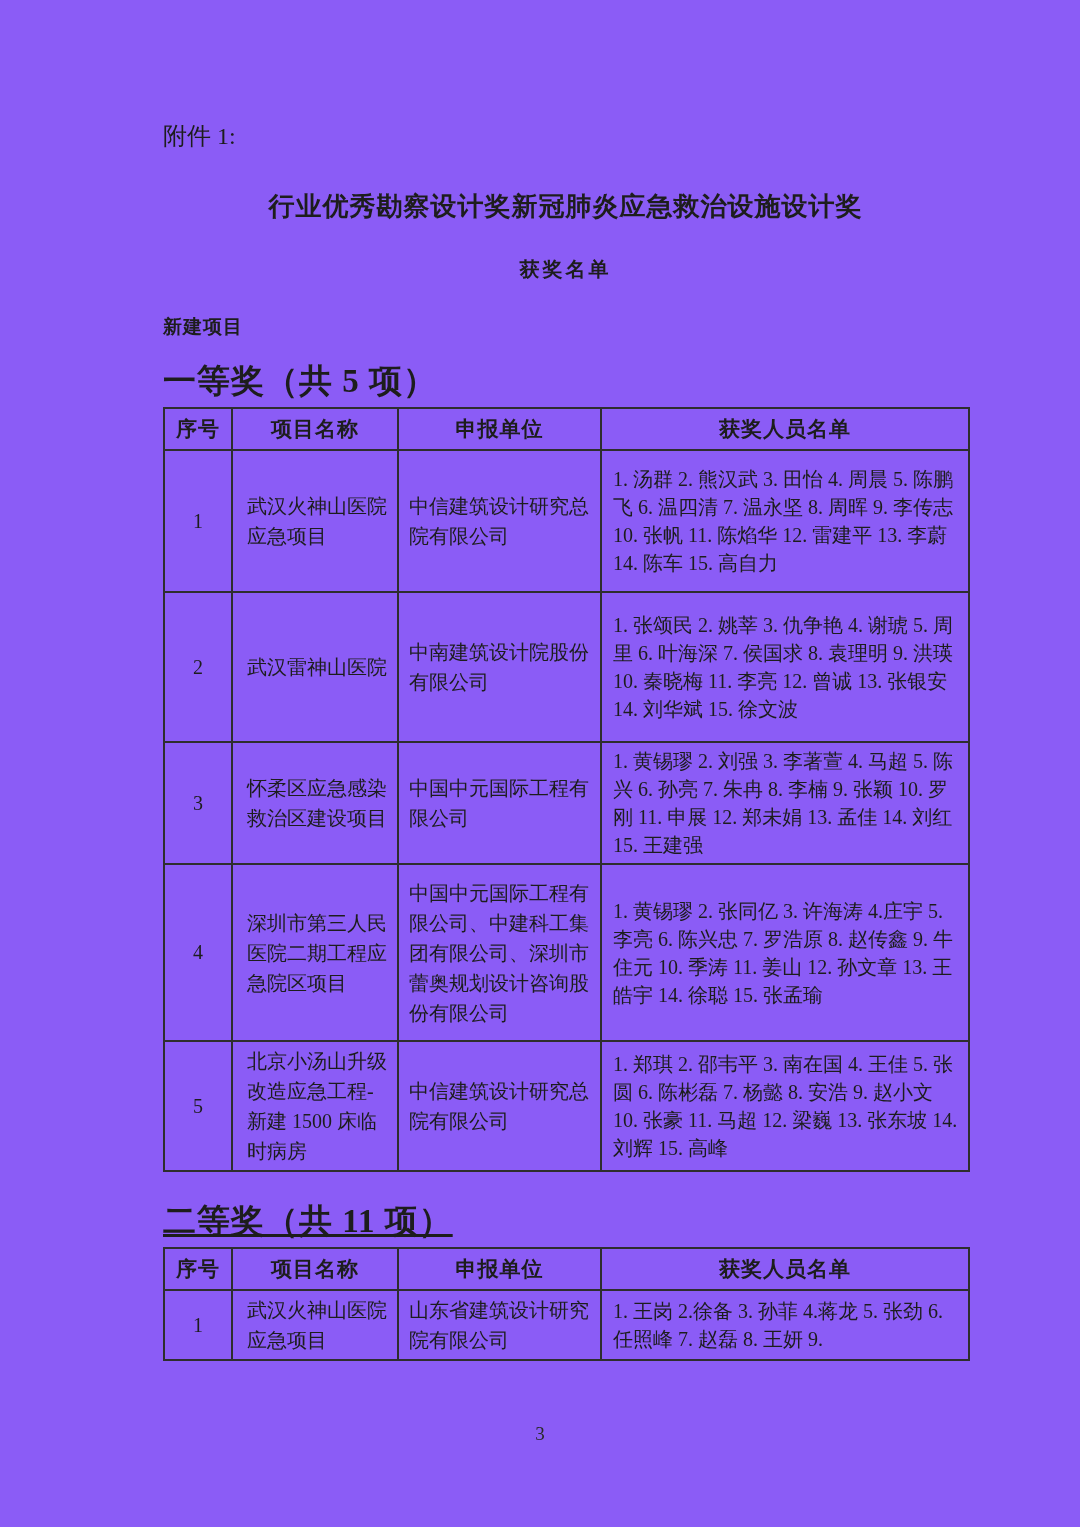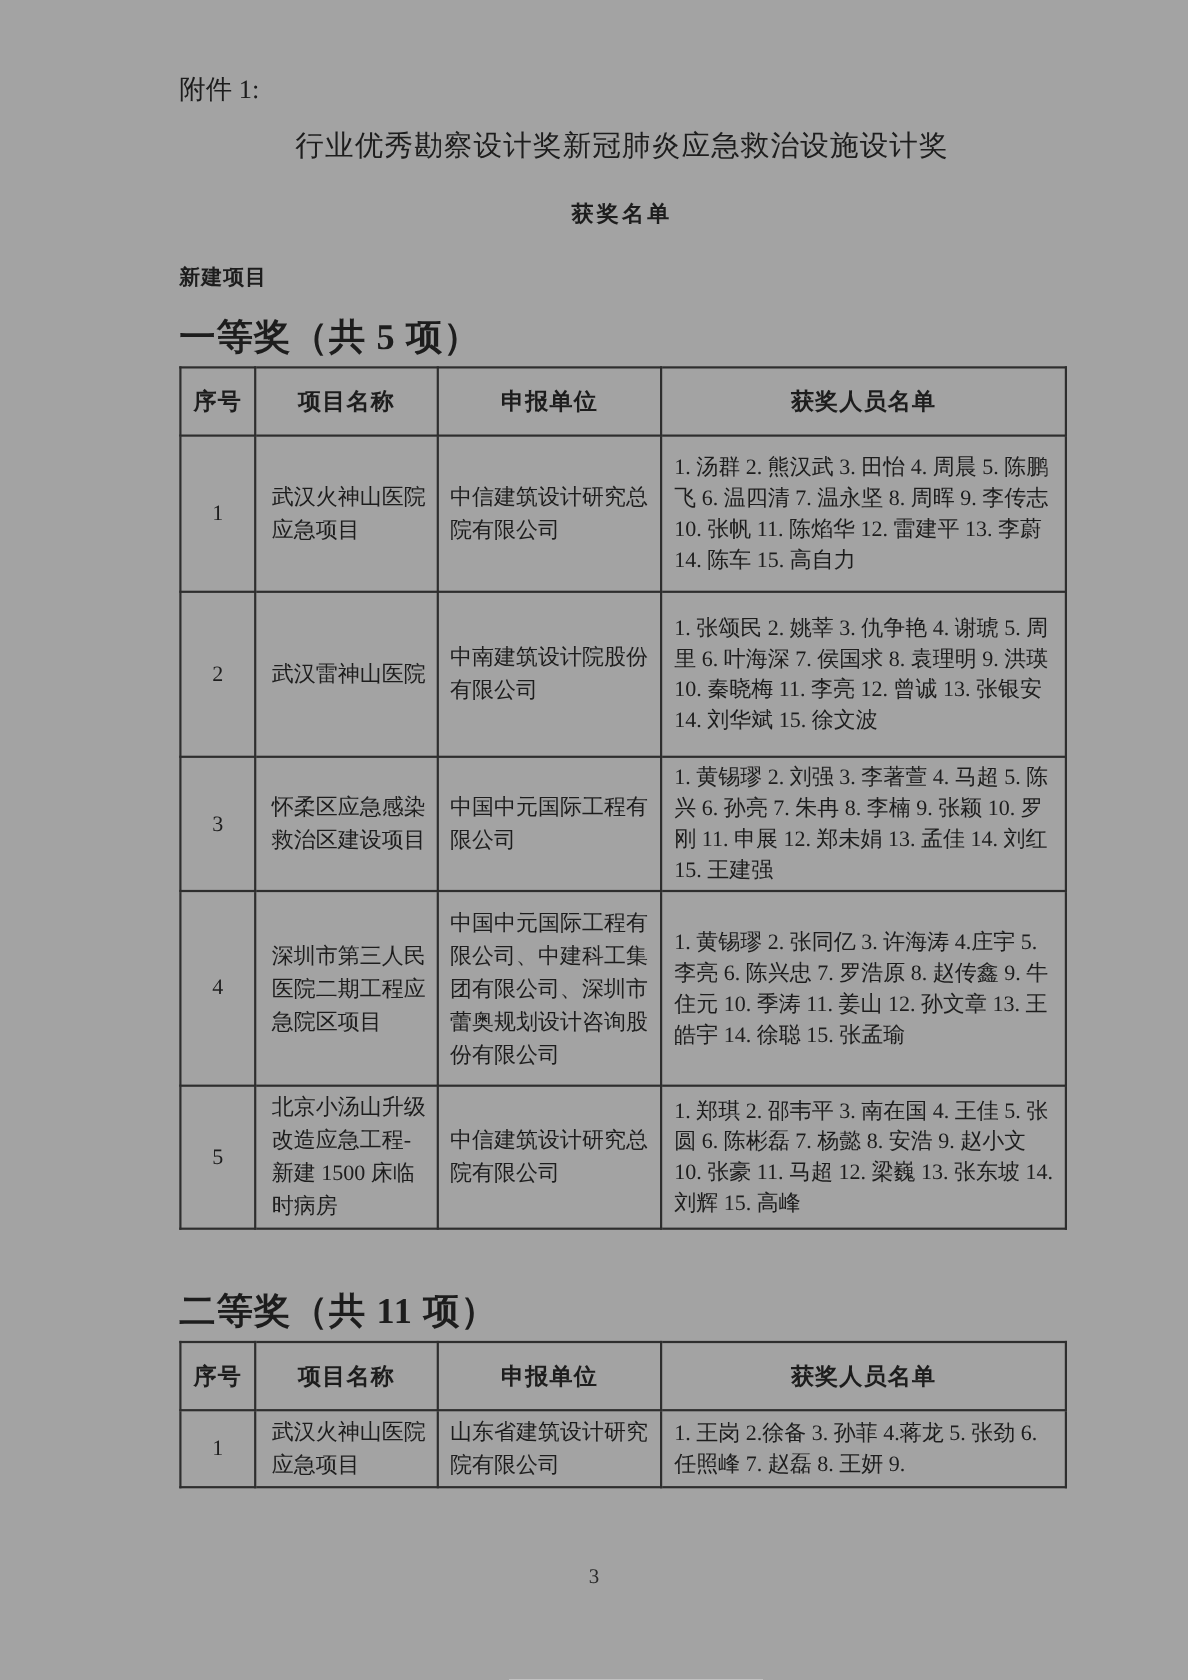--- a/index.html
+++ b/index.html
@@ -1,43 +1,43 @@
 <!DOCTYPE html>
 <html><head>
 <meta charset="utf-8">
 <style>
   * { margin:0; padding:0; box-sizing:border-box; }
   html,body { background:#e9e9e9; }
   .page {
     width:1080px; height:1527px;
-    background:#a3a3a3;
+    background:#8b5cf6;
     font-family:"Liberation Serif","DejaVu Serif",serif;
     color:#1d1d1d;
-    padding:66px 112px 0 163px;
+    padding:120px 112px 0 163px;
     position:relative;
     overflow:hidden;
   }
   .attachment { font-size:24px; line-height:32px; }
   .doc-title {
-    text-align:center; font-weight:normal; font-size:26px;
-    line-height:38px; margin-top:16px; letter-spacing:1px;
+    text-align:center; font-weight:bold; font-size:26px;
+    line-height:38px; margin-top:36px; letter-spacing:1px;
   }
   .doc-subtitle {
     text-align:center; font-weight:bold; font-size:20px;
     line-height:38px; margin-top:24px; letter-spacing:3px;
   }
   .section-heading { font-weight:bold; font-size:19px; margin-top:22px; line-height:34px; letter-spacing:1px; }
   .prize-heading  { font-weight:bold; font-size:33px; margin-top:20px; line-height:34px; letter-spacing:1px; }
-  .prize-heading.second { margin-top:58px; }
+  .prize-heading.second { margin-top:32px;text-decoration:underline; }
   table {
     border-collapse:collapse; width:805px; margin-top:9px;
     table-layout:fixed;
   }
   th, td { border:2px solid #2e2e2e; vertical-align:middle; }
-  th { font-size:21px; font-weight:bold; text-align:center; height:62px; letter-spacing:1px; }
+  th { font-size:21px; font-weight:bold; text-align:center; height:42px; letter-spacing:1px; }
   td { font-size:20px; padding:4px 10px; }
   td.c-no      { text-align:center; padding:4px 2px; }
   td.c-project { line-height:30px; padding-left:14px; }
   td.c-unit    { line-height:30px; }
   td.c-winners { line-height:28px; padding-left:11px; }
   .t1 tbody tr:nth-child(1) { height:142px; }
   .t1 tbody tr:nth-child(2) { height:150px; }
   .t1 tbody tr:nth-child(3) { height:116px; }
   .t1 tbody tr:nth-child(4) { height:177px; }
   .t1 tbody tr:nth-child(5) { height:122px; }

